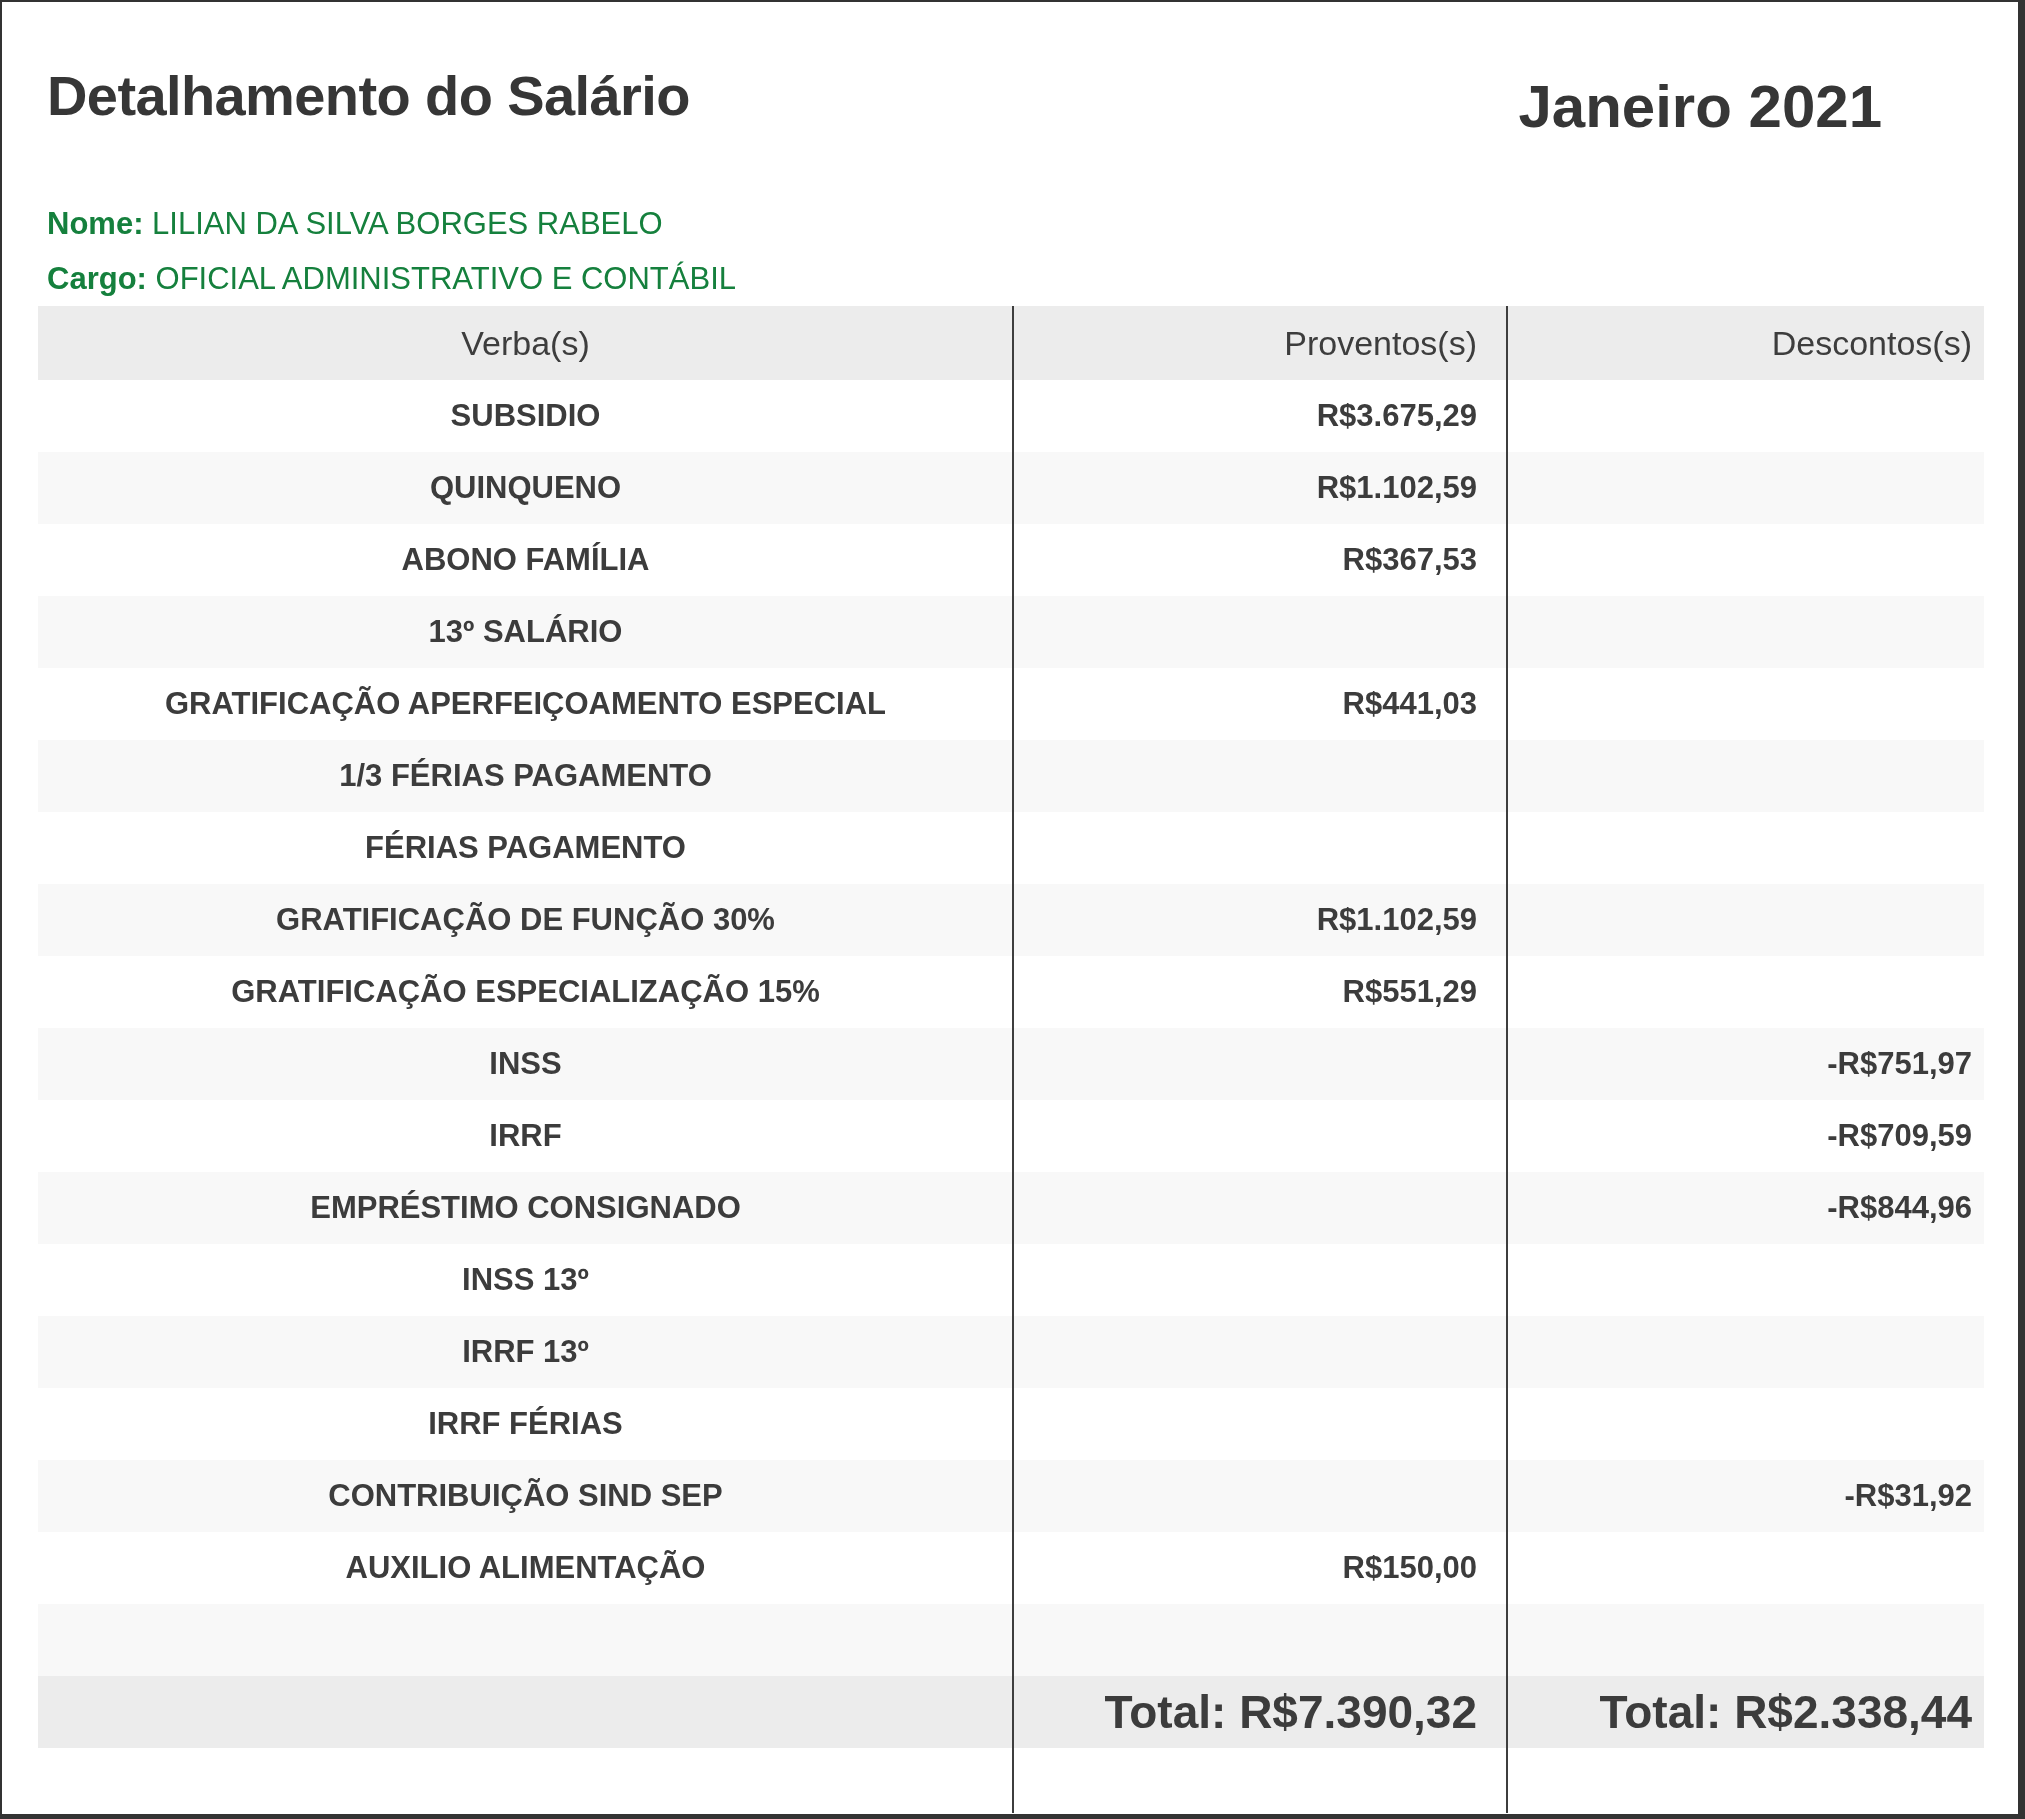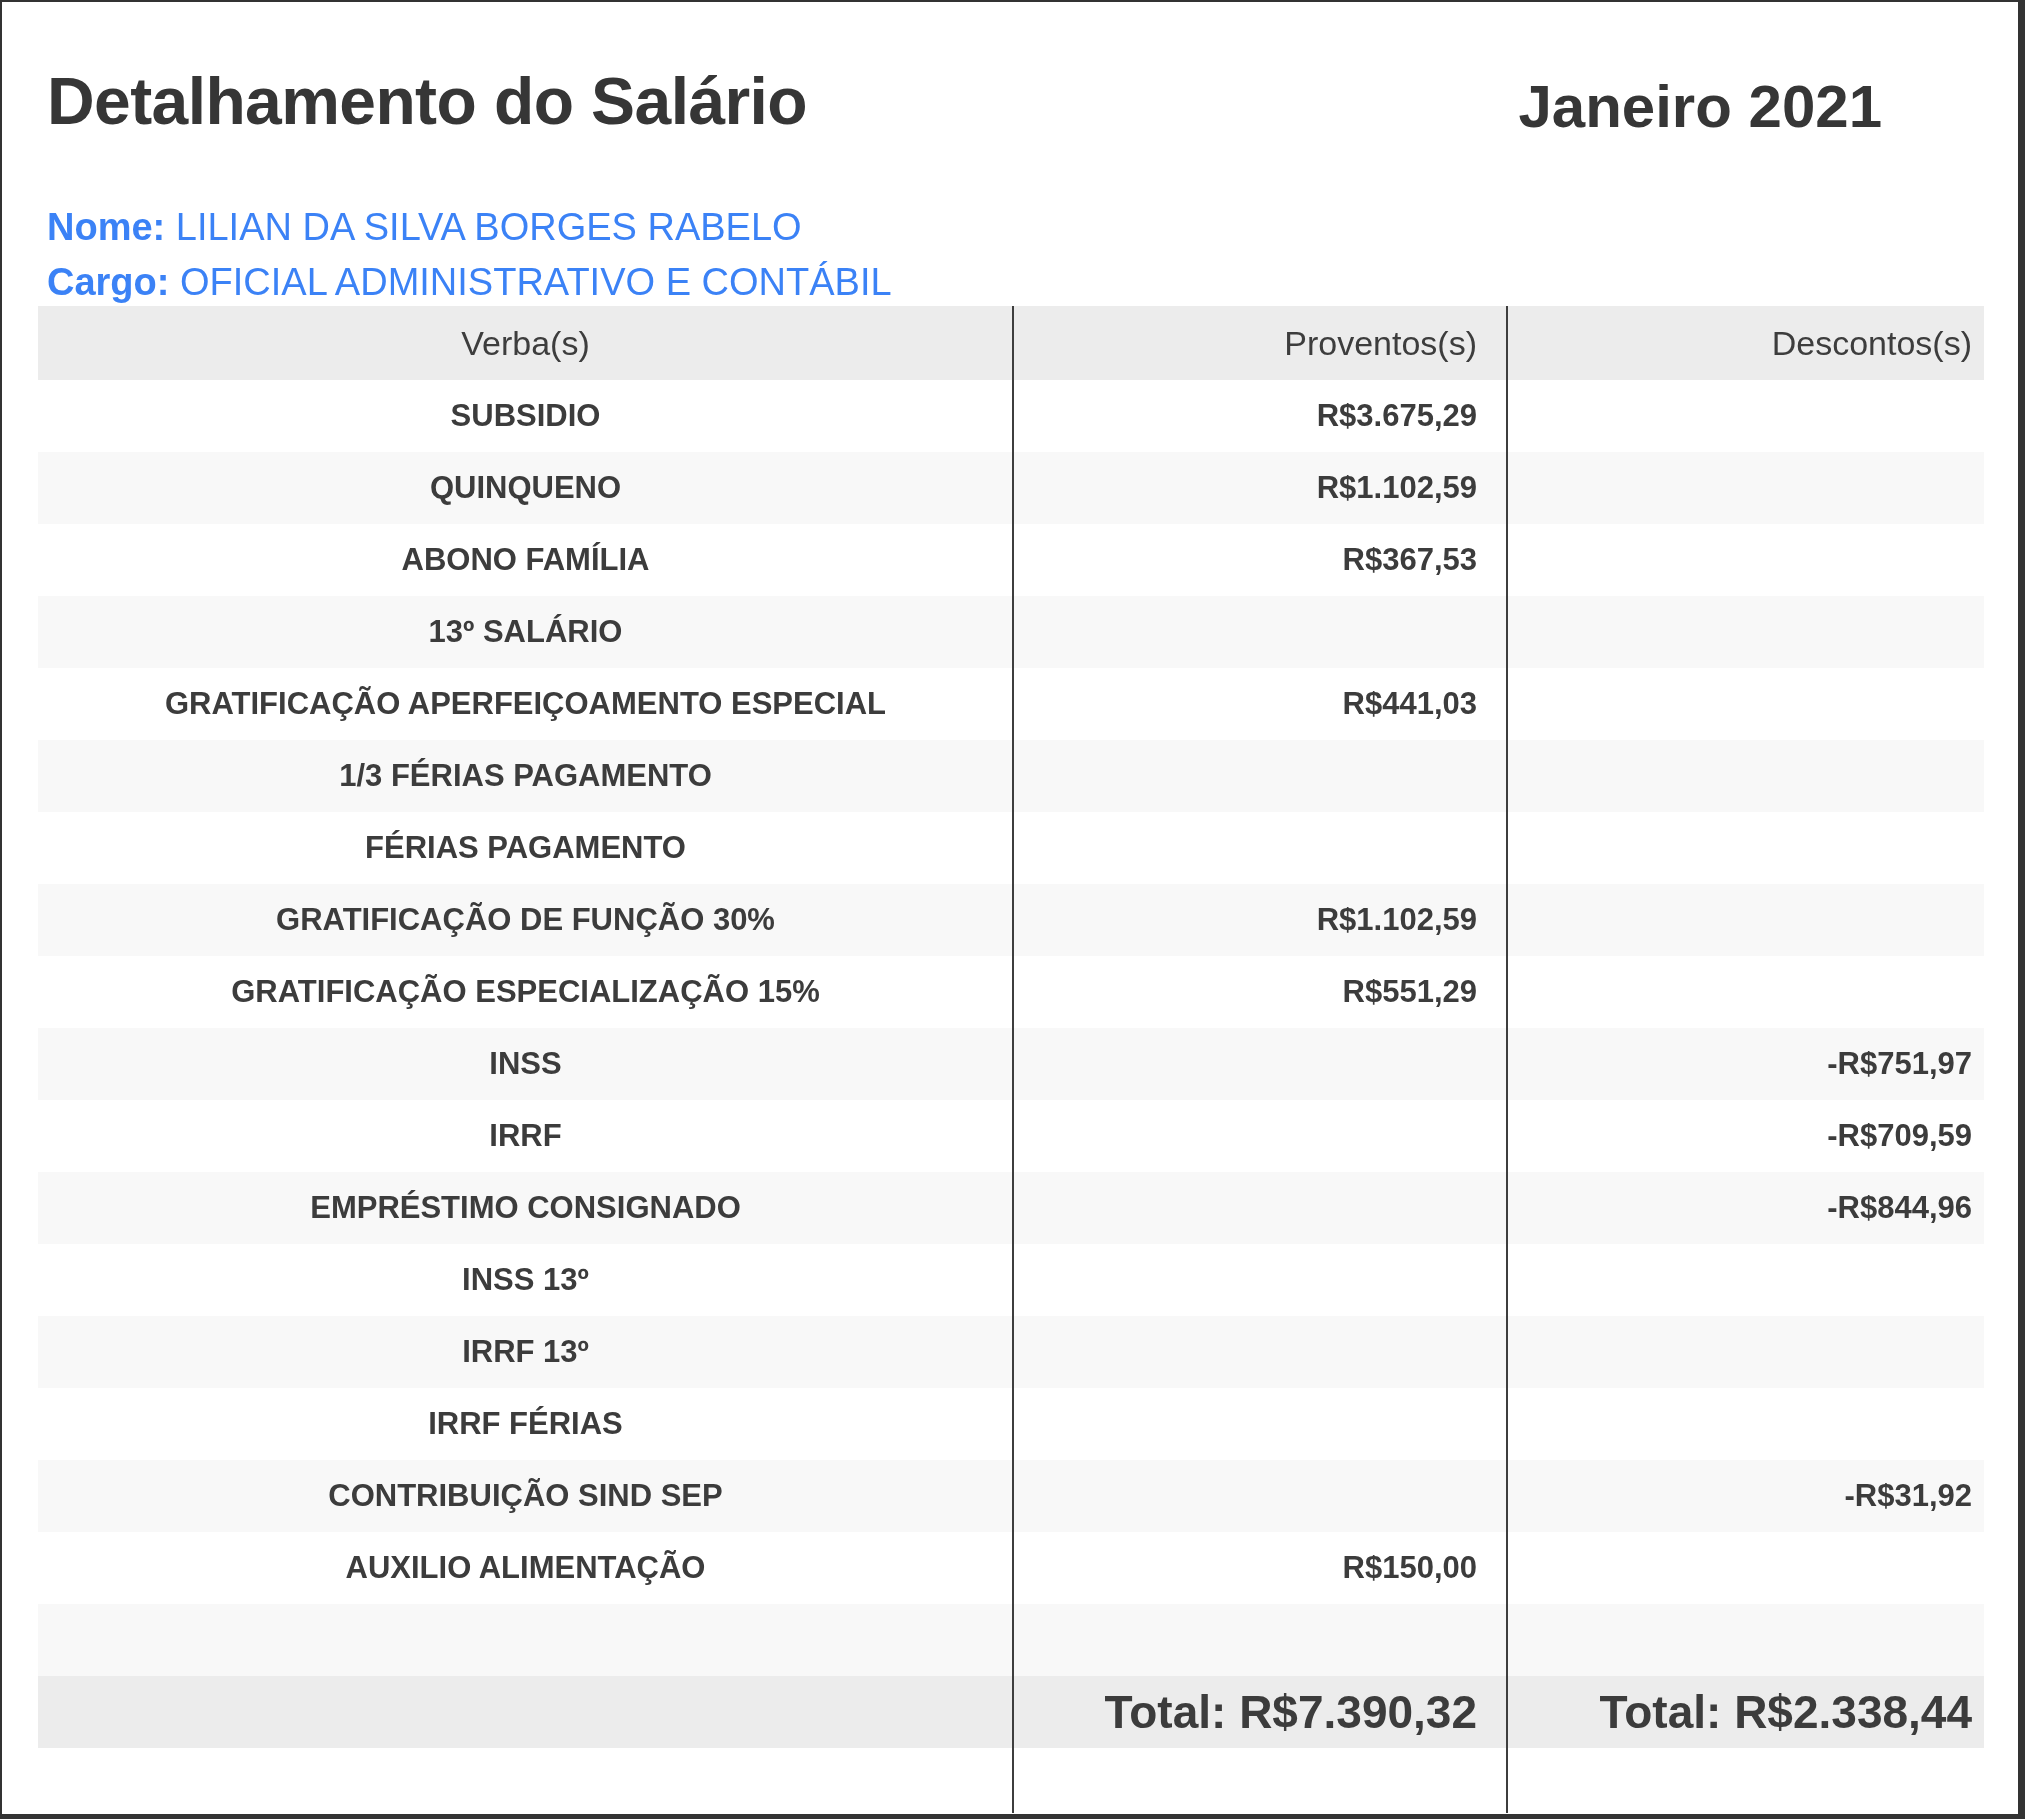--- a/index.html
+++ b/index.html
@@ -11,40 +11,40 @@
     background:#ffffff;
     border-style:solid;
     border-color:#333333;
     border-width:2.5px 7.5px 6.2px 2.5px;
     font-family:"Liberation Sans","DejaVu Sans",sans-serif;
     overflow:hidden;
   }
   .title{
     position:absolute;
     left:45px; top:61px;
-    font-size:66px;
+    font-size:56px;
     font-weight:bold;
     color:#363636;
     letter-spacing:-0.6px;
     white-space:nowrap;
   }
   .date{
     position:absolute;
     right:136px; top:70px;
     font-size:60px;
     font-weight:bold;
     color:#363636;
     white-space:nowrap;
     margin-left:44px;
   }
   .meta-line{
     position:absolute;
     left:45px;
-    font-size:38px;
-    color:#3b82f6;
+    font-size:31px;
+    color:#15803d;
     white-space:nowrap;
   }
   .meta-name{top:204px;}
   .meta-role{top:259px;}
   .meta-label{font-weight:bold;}
   .meta-value{font-weight:normal;}
 
   .salary-table{
     position:absolute;
     left:36px; top:304px;

